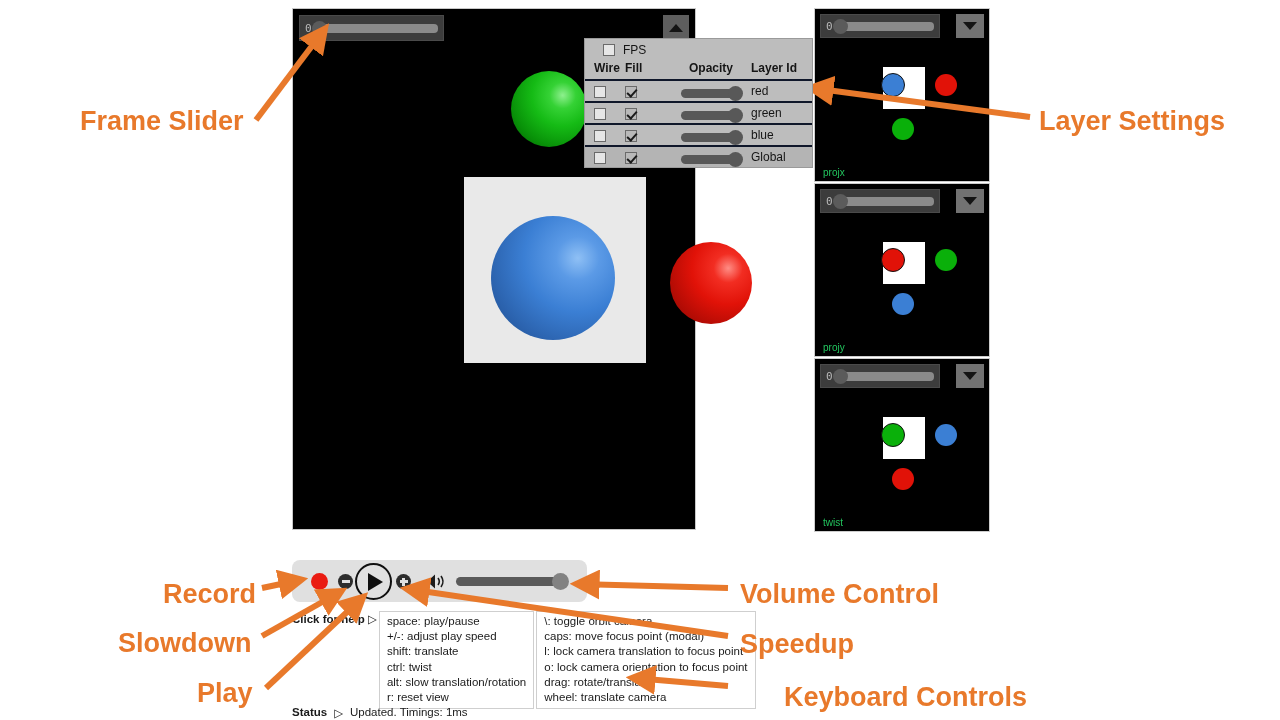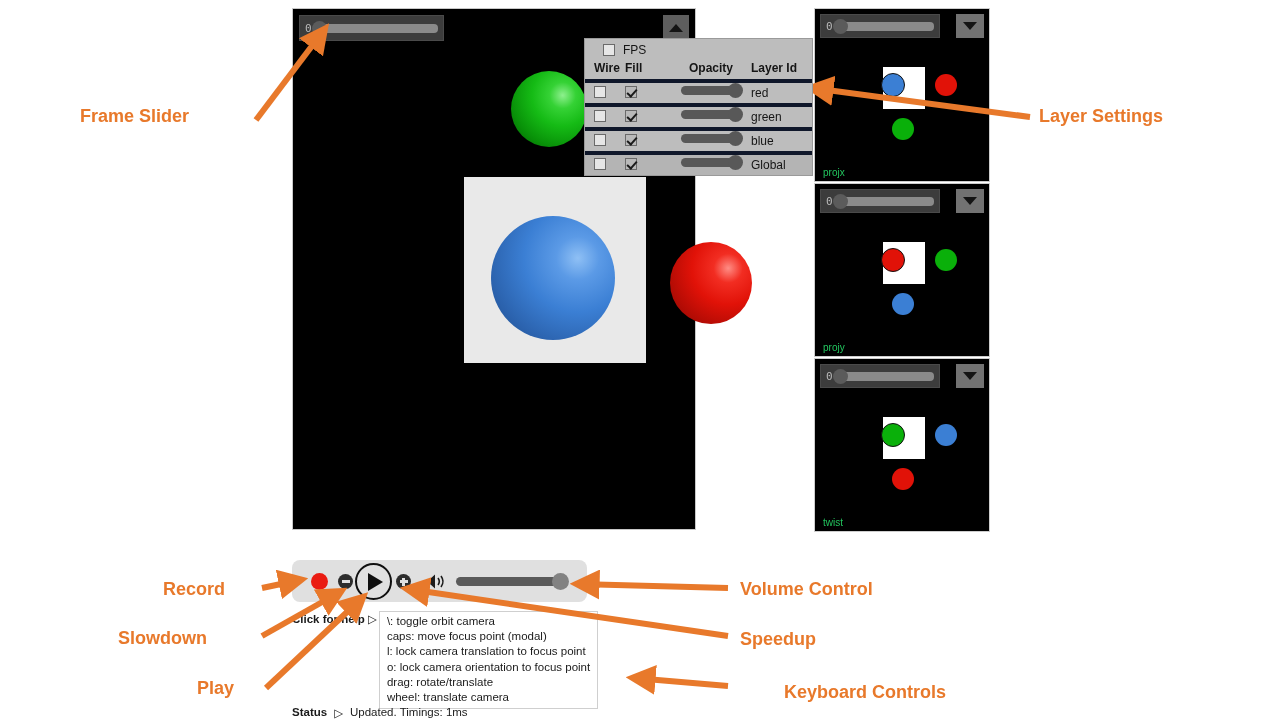--- a/index.html
+++ b/index.html
@@ -64,22 +64,22 @@
     position:absolute; left:291px; top:31px; width:229px;
     background:#bdbdbd; border:1px solid #9a9a9a;
     font-size:12px; color:#151515; z-index:8;
   }
   .lp-fps { display:flex; align-items:center; gap:8px; padding:4px 9px 3px 18px; }
   .lp-head {
     display:flex; align-items:center; padding:1px 9px 4px 9px;
     font-weight:bold; font-size:12px;
   }
   .lp-row {
-    display:flex; align-items:flex-start; padding:3px 9px;
-    border-top:4px solid #0f172a;
+    display:flex; align-items:flex-end; padding:3px 9px;
+    border-top:2px solid #0f172a;
   }
   .lp-row.last { background:#b4b4b4; }
   .c-wire { width:31px; display:flex; }
   .c-fill { width:46px; display:flex; }
   .c-op   { flex:1; display:flex; justify-content:center; }
   .c-id   { width:52px; text-align:left; }
   .c-wire.h, .c-fill.h, .c-op.h, .c-id.h { display:block; }
   .c-op.h { text-align:center; }
 
   .cb { width:12px;height:12px;background:#e6e6e6;border:1px solid #6a6a6a; position:relative; }
@@ -167,21 +167,21 @@
   }
   .help-col div { line-height:15.2px; white-space:nowrap; }
   #status-row {
     position:absolute; left:292px; top:706px; display:flex; gap:7px;
     font-size:11.5px; color:#1a1a1a;
   }
   #status-row .slabel { font-weight:bold; }
 
   
   .anno {
-    position:absolute; color:#e8792b; font-weight:bold; font-size:18px;
+    position:absolute; color:#e8792b; font-weight:bold; font-size:27px;
     white-space:nowrap;
     text-align:right;
   }
   svg.arrows { position:absolute; left:0; top:0; width:1280px; height:720px; pointer-events:none; }
 </style>
 </head>
 <body>
 
 <div id="viewport">
   <div class="plane-white"></div>
@@ -334,20 +334,28 @@
   </svg>
   <div class="vol-track">
     <div class="vol-handle"></div>
   </div>
 </div>
 
 <div id="help-row">
   <div class="help-label">
     <span>Click for help</span>
     <span class="tri">▷</span>
+  </div>
+  <div class="help-col">
+    <div>space: play/pause</div>
+    <div>+/-: adjust play speed</div>
+    <div>shift: translate</div>
+    <div>ctrl: twist</div>
+    <div>alt: slow translation/rotation</div>
+    <div>r: reset view</div>
   </div>
   <div class="help-col">
     <div>\: toggle orbit camera</div>
     <div>caps: move focus point (modal)</div>
     <div>l: lock camera translation to focus point</div>
     <div>o: lock camera orientation to focus point</div>
     <div>drag: rotate/translate</div>
     <div>wheel: translate camera</div>
   </div>
 </div>

